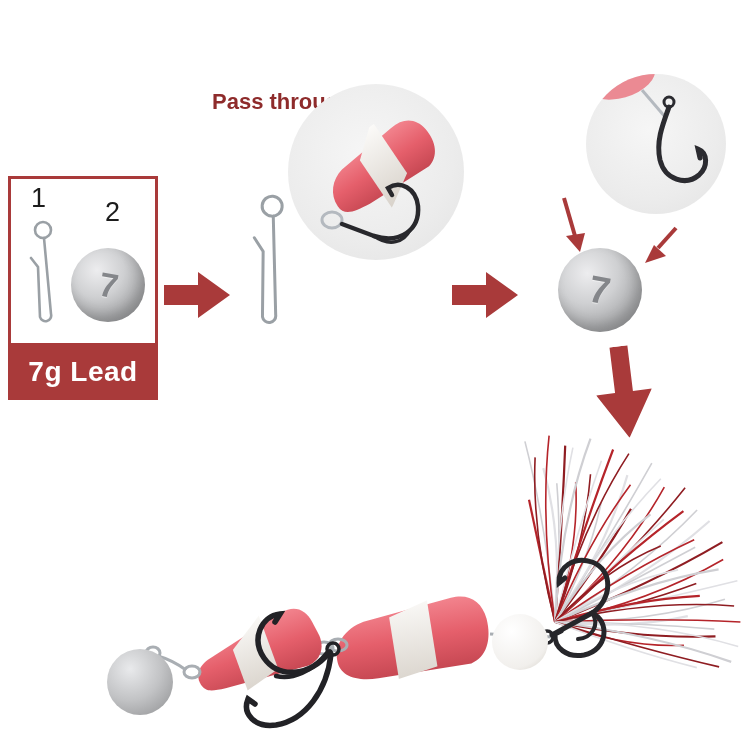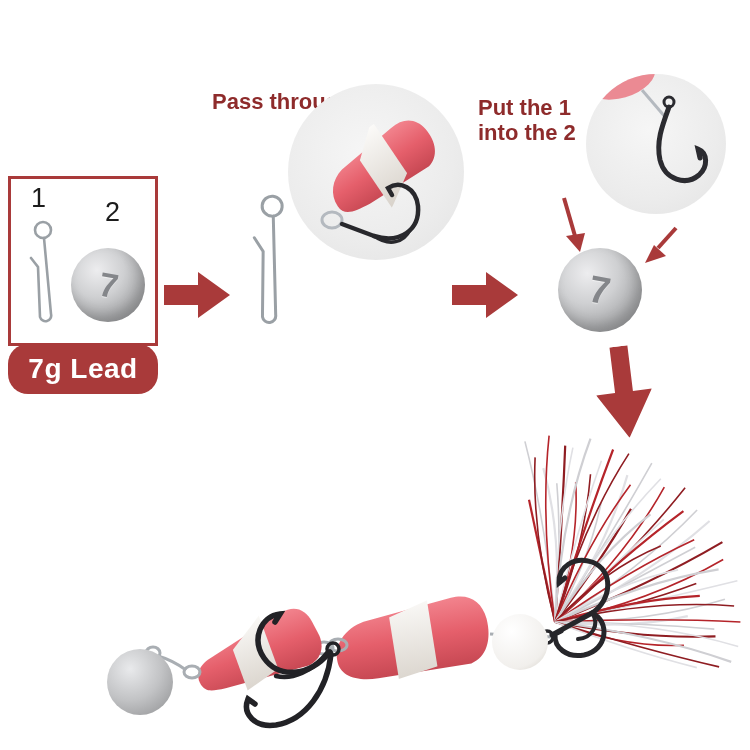--- a/index.html
+++ b/index.html
@@ -30,23 +30,23 @@
   .lead-ball .marking{
     color:#84868a;font-weight:bold;transform:rotate(10deg);
     text-shadow:0 1px 1px rgba(255,255,255,0.55);
   }
   .kit-ball{left:60px;top:69px;width:74px;height:74px;}
   .kit-ball .marking{font-size:34px;}
   .step-ball{left:558px;top:248px;width:84px;height:84px;}
   .step-ball .marking{font-size:38px;}
   
   .lead-banner{
-    position:absolute;left:8px;top:344px;width:150px;height:50px;
+    position:absolute;left:8px;top:344px;width:150px;height:56px;
     background:var(--accent-red);color:#fff;font-size:28px;font-weight:bold;
-    display:flex;align-items:center;justify-content:center;letter-spacing:0.5px;border-radius:20px;
+    display:flex;align-items:center;justify-content:center;letter-spacing:0.5px;
   }
   
   .step-label{
     position:absolute;color:var(--label-maroon);font-weight:bold;font-size:22px;
     line-height:1.12;white-space:pre-line;
   }
   .step1{left:212px;top:90px;}
   .step2{left:478px;top:96px;}
   
   .arrow{position:absolute;}
@@ -124,22 +124,20 @@
   <svg class="snap-overlay" width="64" height="150" viewBox="0 0 64 150">
     <g stroke="#9aa0a5" stroke-width="3" fill="none" stroke-linecap="round">
       <circle cx="31" cy="16" r="10"></circle>
       <path d="M33,26 L44,124 a6,6 0 0 1 -13,3 L26,62 L16,49"></path>
     </g>
   </svg>
 
   <svg class="arrow arrow-2" width="66" height="46" viewBox="0 0 66 46">
     <polygon points="0,13 34,13 34,0 66,23 34,46 34,33 0,33"></polygon>
   </svg>
-  <div class="step-label step2">Put the 1
-into the 2</div>
 
   <div class="inset-circle inset2">
     <svg width="140" height="140" viewBox="0 0 140 140">
       <ellipse cx="34" cy="4" rx="36" ry="20" fill="#eb8a93" transform="rotate(-16 34 4)"></ellipse>
       <path d="M56,16 L80,44" stroke="#b4b9bf" stroke-width="3" fill="none"></path>
       <g stroke="#2b2b30" fill="none" stroke-linecap="round">
         <circle cx="83" cy="28" r="5" stroke-width="3"></circle>
         <path d="M83,33 C76,52 70,68 74,86 C79,106 100,112 113,101 C122,93 122,79 112,75 L114,84" stroke-width="5"></path>
       </g>
     </svg>

